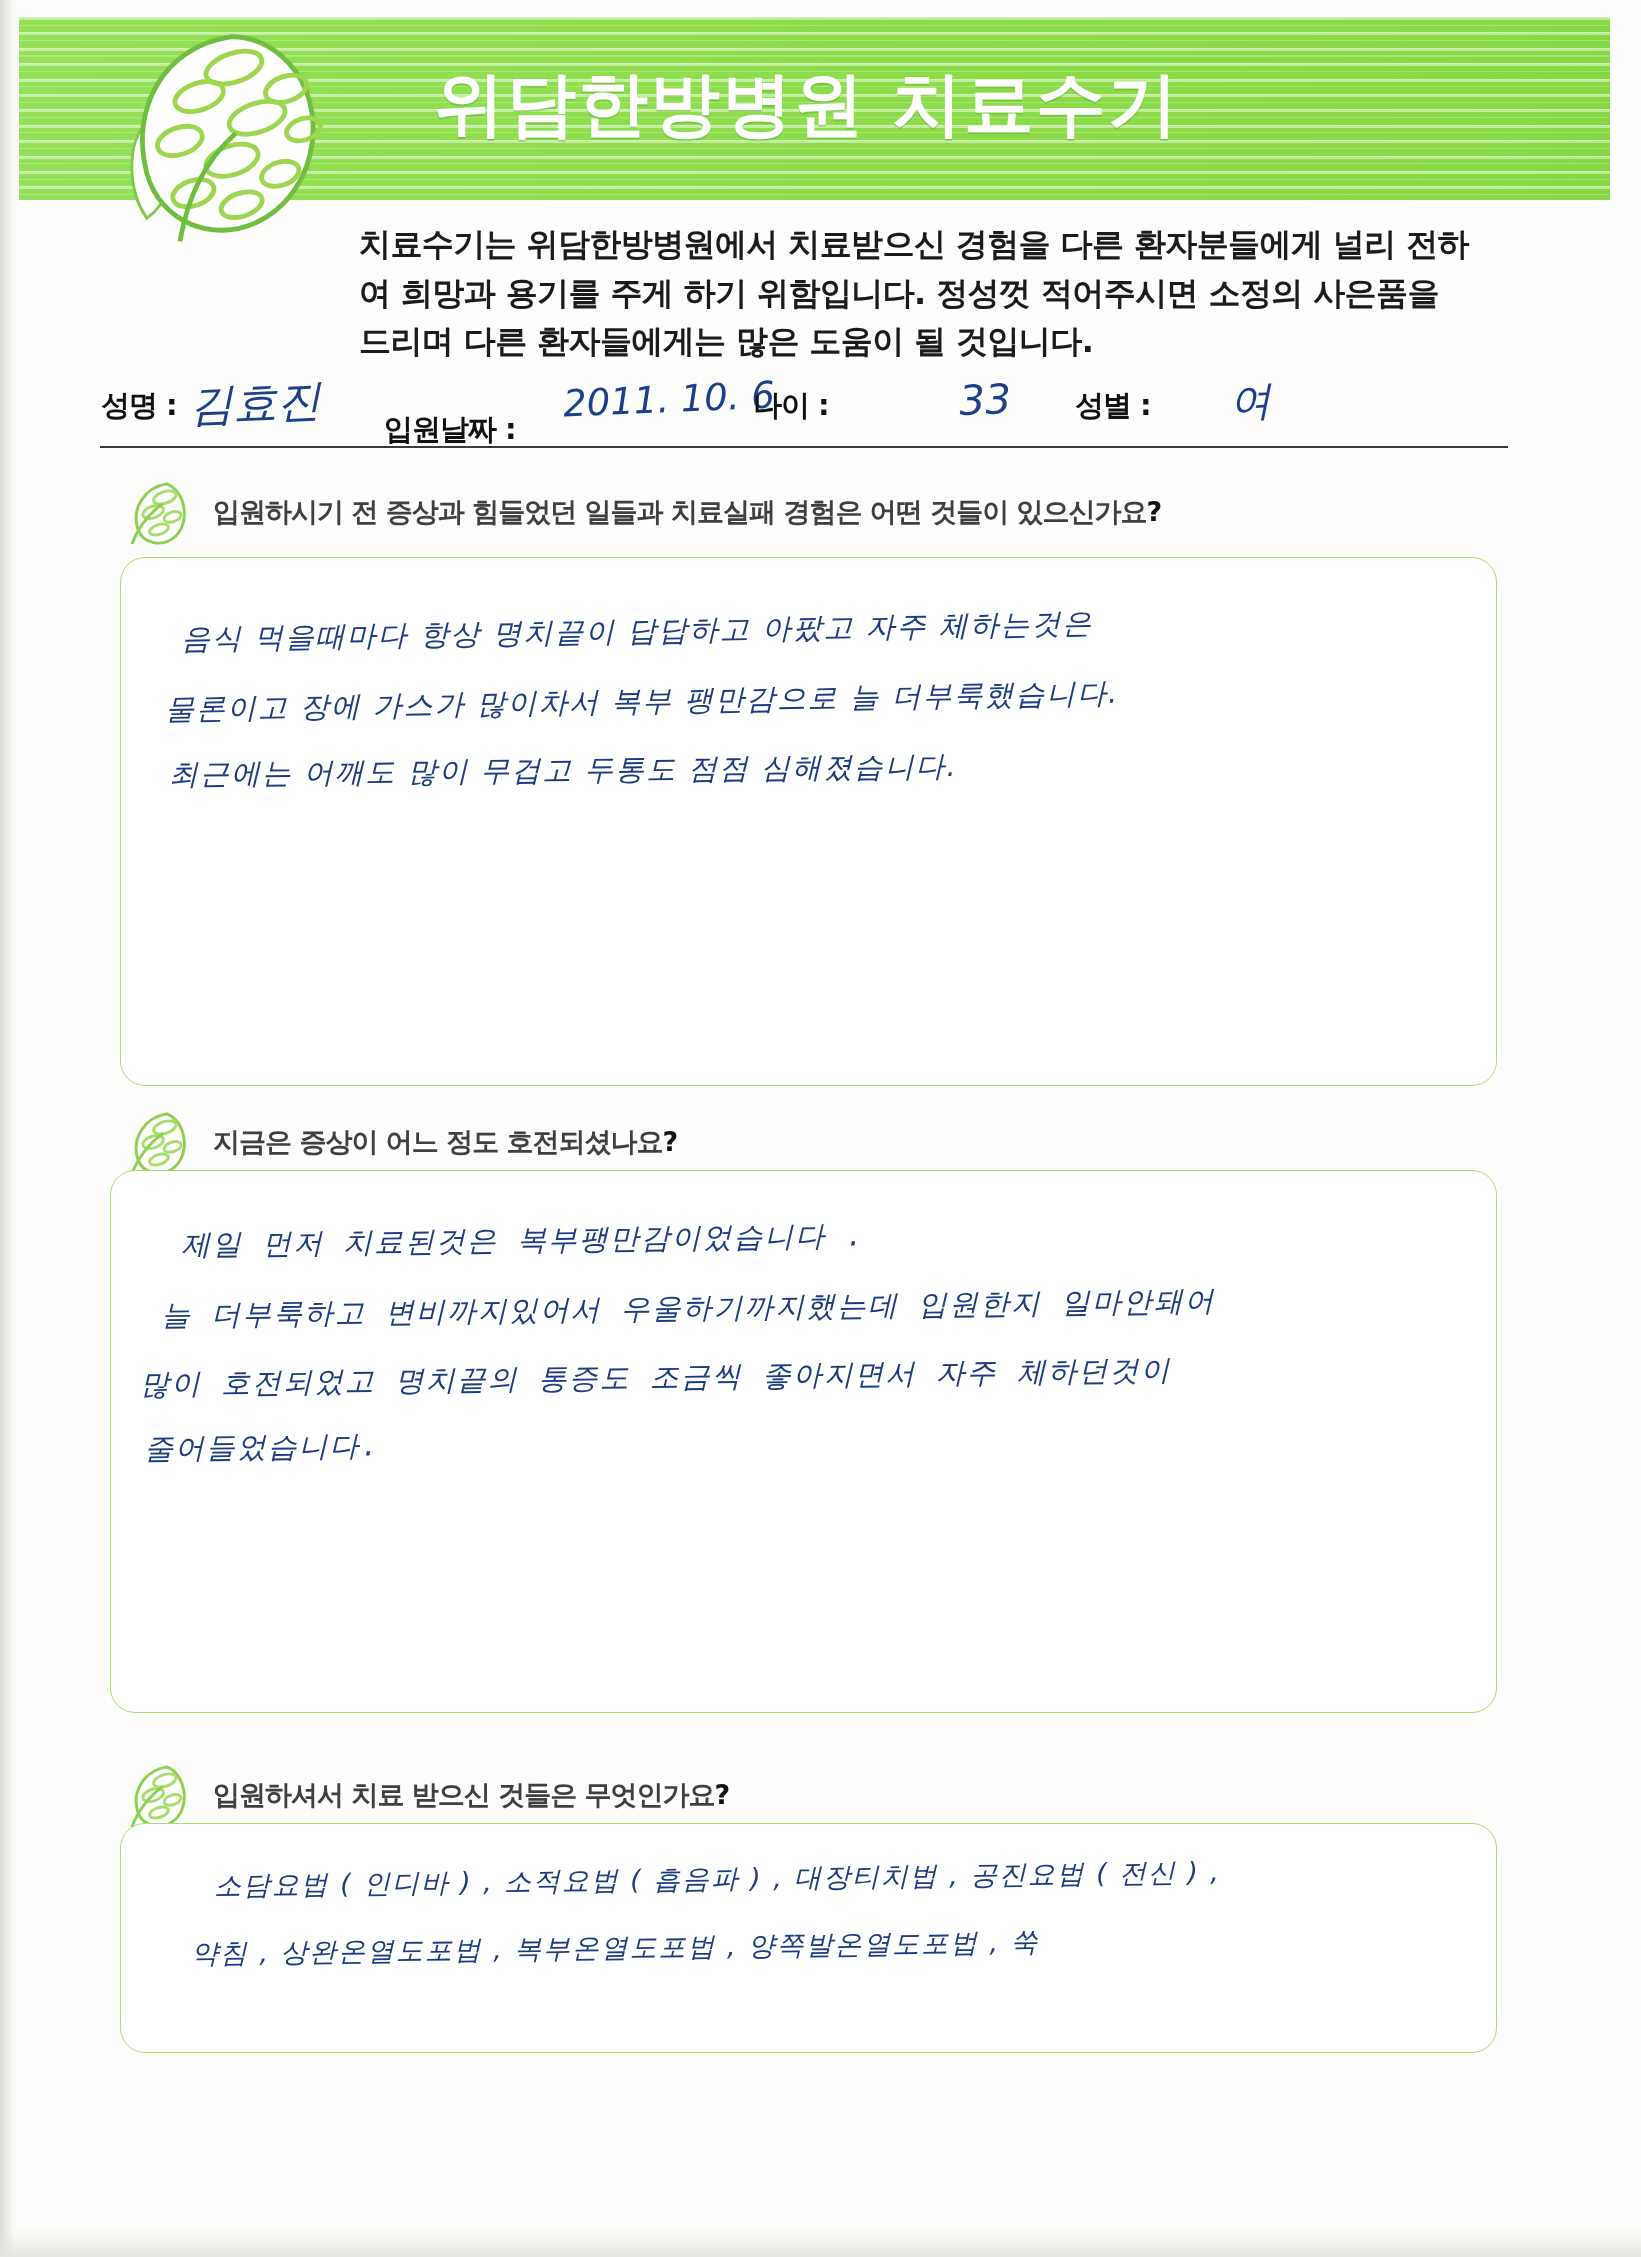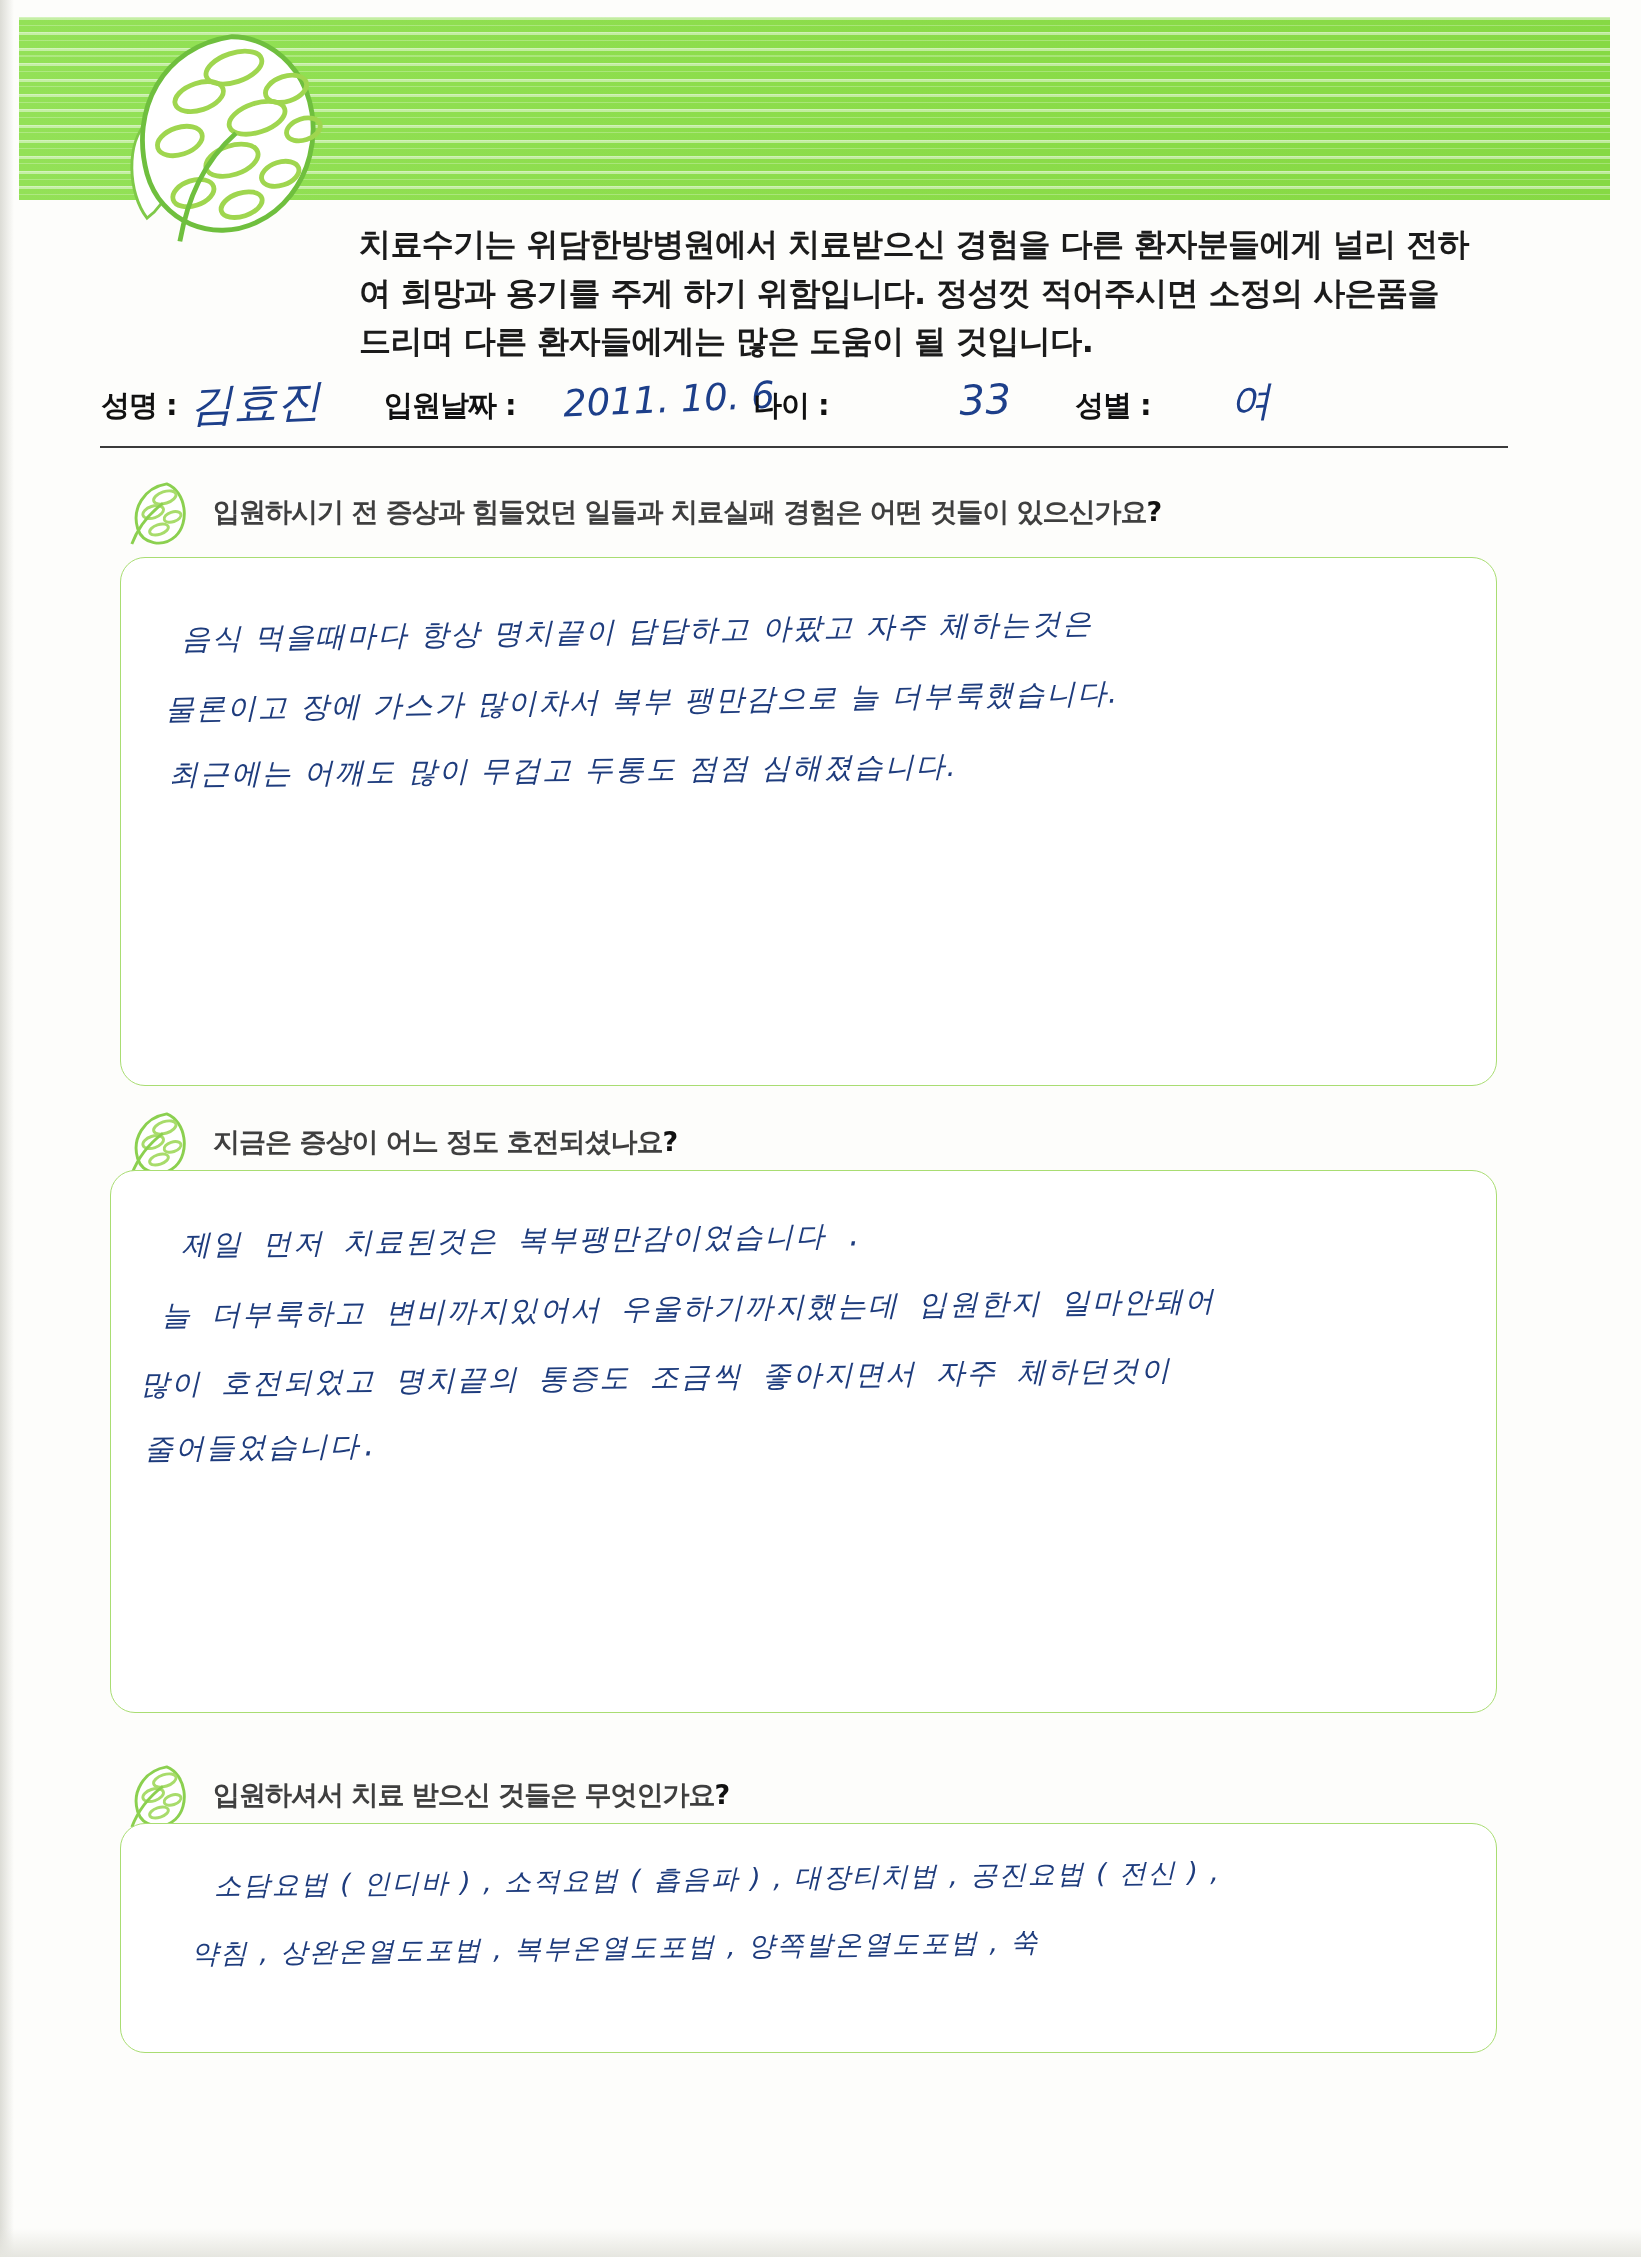--- a/index.html
+++ b/index.html
@@ -186,20 +186,21 @@
 <body>
 
 <div class="page">
 
   <div class="scan-edge-left"></div>
   <div class="scan-edge-bottom"></div>
 
   <div class="header-band">
     <div class="band-stripes"></div>
     <div class="band-stripes-2"></div>
+    <div class="header-title">위담한방병원 치료수기</div>
   </div>
 
   <div class="logo-leaf">
     <svg viewBox="0 0 270 230" width="261" height="222" xmlns="http://www.w3.org/2000/svg">
 
       <path d="M62 96 C40 118 42 170 62 196 C84 180 96 146 90 116 Z" fill="#ffffff" stroke="#7fc948" stroke-width="3"></path>
 
       <path d="M150 8 C78 18 44 84 62 150 C76 200 130 222 176 200 C232 174 252 96 216 44 C200 22 176 8 150 8 Z" fill="#ffffff" stroke="#6fbf3e" stroke-width="5"></path>
 
       <g fill="none" stroke="#9fd64f" stroke-width="5">
@@ -218,21 +219,21 @@
       <path d="M96 220 C104 176 120 138 154 108" fill="none" stroke="#6fbf3e" stroke-width="5"></path>
     </svg>
   </div>
 
   <div class="intro">치료수기는 위담한방병원에서 치료받으신 경험을 다른 환자분들에게 널리 전하여 희망과 용기를 주게 하기 위함입니다. 정성껏 적어주시면 소정의 사은품을 드리며 다른 환자들에게는 많은 도움이 될 것입니다.</div>
 
   <div class="info-row">
     <div class="label" style="left:1px;text-align:center;">성명 :</div>
     <div class="hand" style="left:89px; top:-3.9px; font-size:44px;">김효진</div>
 
-    <div class="label" style="left:284px;">입원날짜 :</div>
+    <div class="label" style="left:284px;margin-top:24px;">입원날짜 :</div>
     <div class="hand" style="left:463px; top:0px; font-size:37px;">2011. 10. 6</div>
 
     <div class="label" style="left:653px;">나이 :</div>
     <div class="hand" style="left:859px; top:-1.9px; font-size:41px;">33</div>
 
     <div class="label" style="left:975px;">성별 :</div>
     <div class="hand" style="left:1130px; top:-3.9px; font-size:41px;">여</div>
   </div>
   <div class="info-underline"></div>
 

